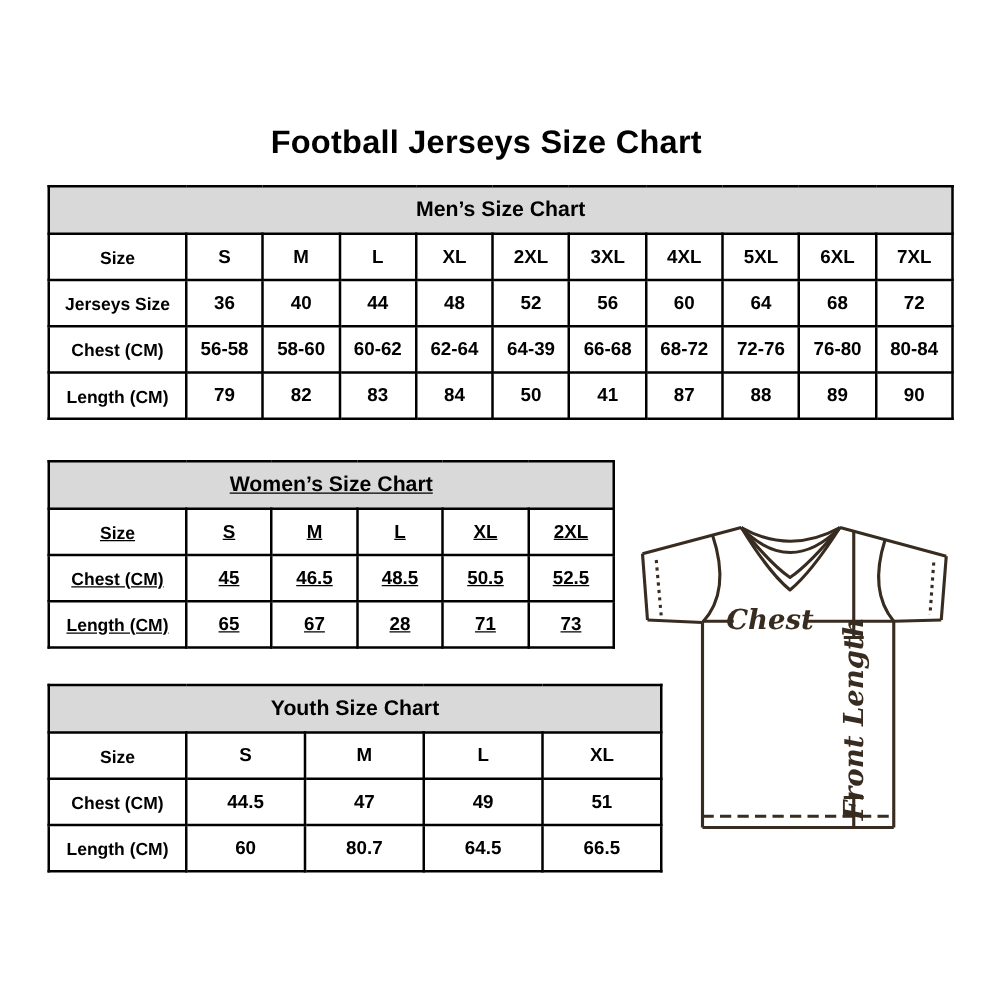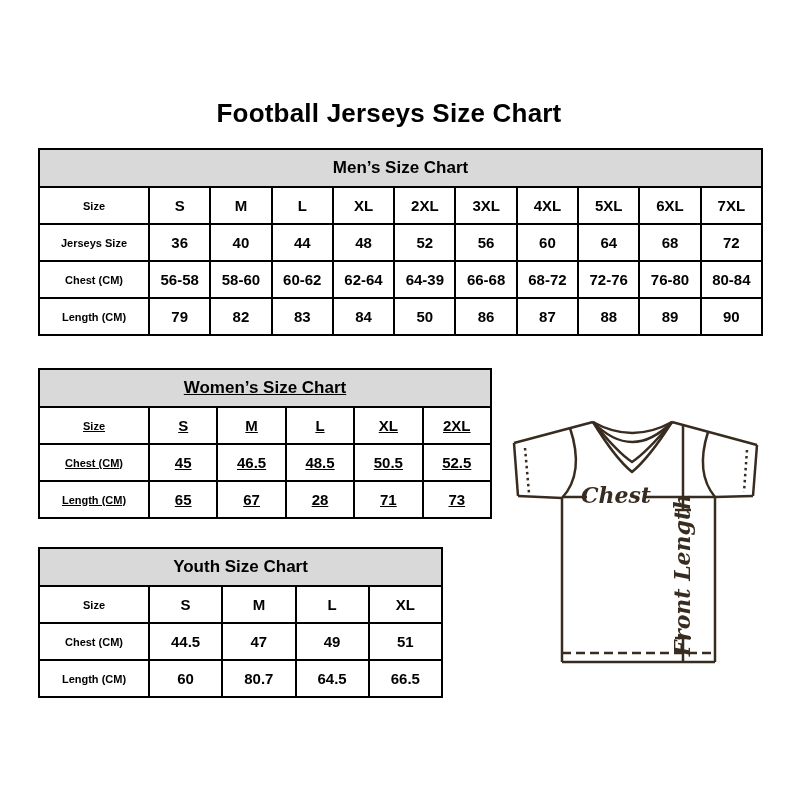--- a/index.html
+++ b/index.html
@@ -25,38 +25,38 @@
   .tbl-wrap.women { left: 38px; top: 368px; }
   .tbl-wrap.youth { left: 38px; top: 547px; }
 
   table.sz {
     border-collapse: collapse;
     table-layout: fixed;
     border: 2px solid #000;
   }
   table.sz.men   { width: 725px; }
   table.sz.women { width: 454px; text-decoration: underline; }
-  table.sz.youth { width: 405px; }
+  table.sz.youth { width: 492px; }
 
   table.sz td {
     border: 2px solid #000;
     height: 37px;
     text-align: center;
     vertical-align: middle;
     font-weight: bold;
     font-size: 15px;
     padding: 0 2px;
     background: #ffffff;
   }
   table.sz td.title-cell {
     background: var(--header-bg, #d9d9d9);
     font-size: 17px;
     height: 38px;
   }
-  table.sz td.lab { font-size: 11px; }
+  table.sz td.lab { font-size: 14px; }
 
   .jersey-svg {
     position: absolute;
     left: 505px; top: 398px;
     width: 270px; height: 292px;
   }
   .jersey-svg path, .jersey-svg line {
     fill: none;
     stroke: var(--line-color, #382b20);
     stroke-width: 2.5;
@@ -134,21 +134,21 @@
           <td>76-80</td>
           <td>80-84</td>
         </tr>
         <tr>
           <td class="lab">Length (CM)</td>
           <td>79</td>
           <td>82</td>
           <td>83</td>
           <td>84</td>
           <td>50</td>
-          <td>86</td>
+          <td>41</td>
           <td>87</td>
           <td>88</td>
           <td>89</td>
           <td>90</td>
         </tr>
       </tbody>
     </table>
   </div>
 
 <div class="tbl-wrap women">

